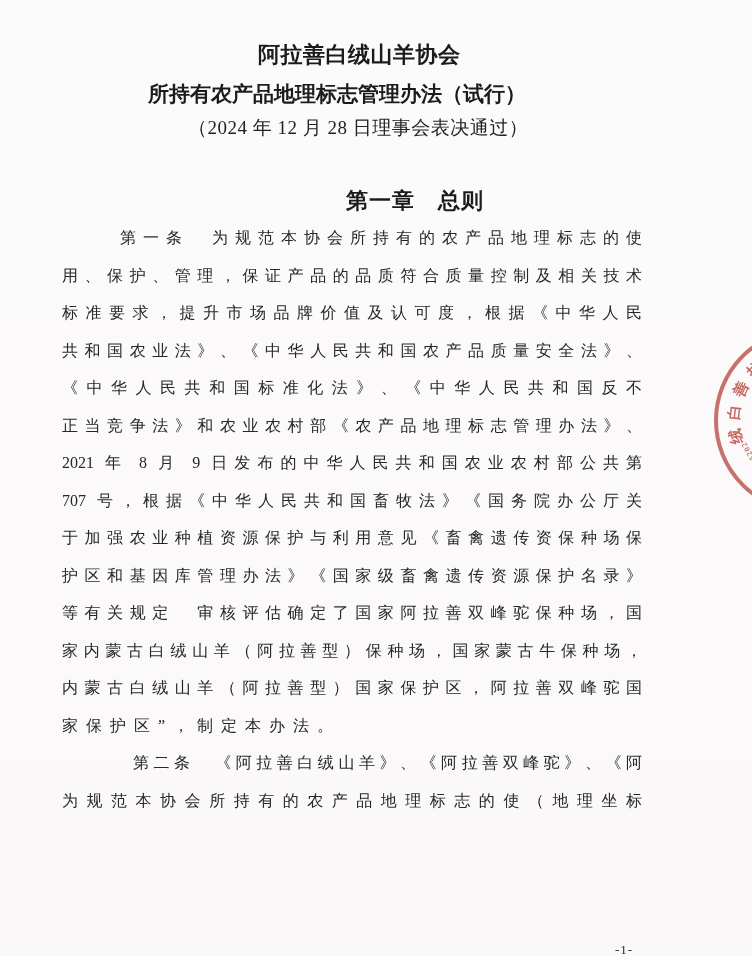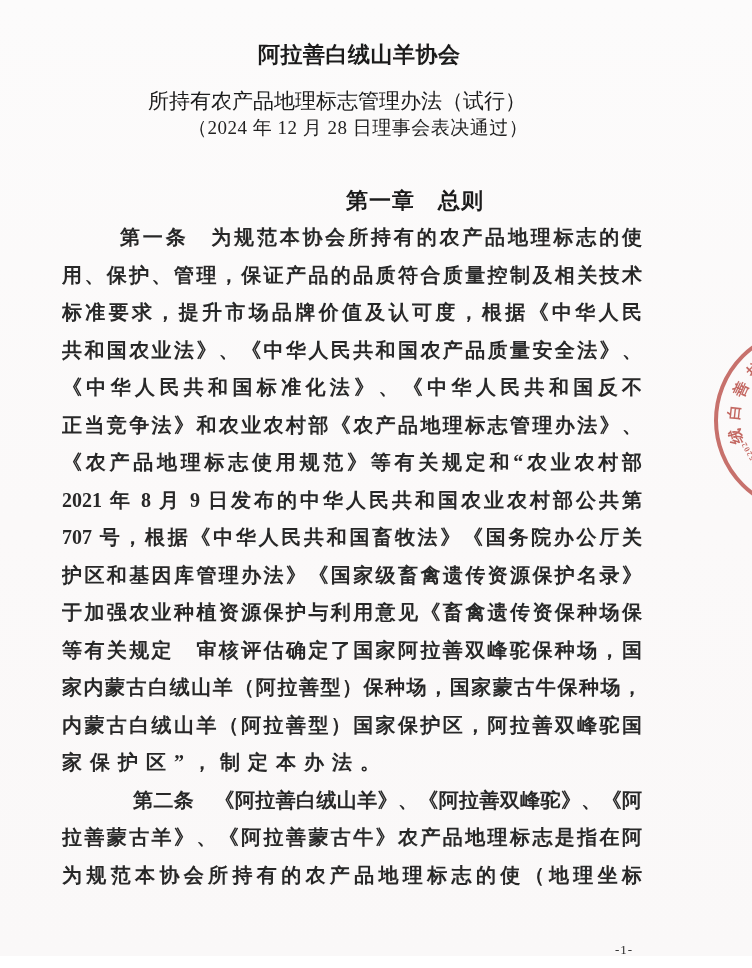--- a/index.html
+++ b/index.html
@@ -17,23 +17,23 @@
     left: 258px; top: 40px;
     font-size: 22px;
     font-weight: 700;
     letter-spacing: 0.5px;
     white-space: nowrap;
     color: #1b1b1b;
     font-family: "Liberation Sans", sans-serif;
   }
   .title2 {
     position: absolute;
-    left: 148px; top: 87px;
+    left: 148px; top: 80px;
     font-size: 21px;
-    font-weight: 400;
+    font-weight: 700;
     letter-spacing: 0px;
     white-space: nowrap;
     color: #1b1b1b;
     font-family: "Liberation Sans", sans-serif;
   }
   .subtitle {
     position: absolute;
     left: 188px; top: 115px;
     font-size: 19px;
     letter-spacing: 0.5px;
@@ -52,28 +52,27 @@
     margin-left: 28px;
   }
   .bodytext {
     position: absolute;
     left: 62px; top: 219px;
     width: 580px;
   }
   .line {
     height: 37.5px;
     line-height: 37.5px;
-    font-size: 20px;
+    font-size: 16px;
     color: #282828;
     text-align: justify;
     text-align-last: justify;
     text-justify: inter-character;
     overflow: hidden;
     white-space: nowrap;
-    font-weight: bold;
   }
   .line.indent1 { text-indent: 58px; }
   .line.indent2 { text-indent: 71px; }
   .line.para-end {
     text-align: right;
     text-align-last: left;
     letter-spacing: 8px;
   }
   .page-number {
     position: absolute;
@@ -104,31 +103,29 @@
 
   <div class="chapter">第一章　总则</div>
 
   <div class="bodytext">
     <div class="line indent1">第一条　为规范本协会所持有的农产品地理标志的使</div>
     <div class="line">用、保护、管理，保证产品的品质符合质量控制及相关技术</div>
     <div class="line">标准要求，提升市场品牌价值及认可度，根据《中华人民</div>
     <div class="line">共和国农业法》、《中华人民共和国农产品质量安全法》、</div>
     <div class="line">《中华人民共和国标准化法》、《中华人民共和国反不</div>
     <div class="line">正当竞争法》和农业农村部《农产品地理标志管理办法》、</div>
-    <div class="line">《农产品地理标志使用规范》等有关规定和“农业农村部</div>
     <div class="line">2021 年 8 月 9 日发布的中华人民共和国农业农村部公共第</div>
     <div class="line">707 号，根据《中华人民共和国畜牧法》《国务院办公厅关</div>
+    <div class="line">于加强农业种植资源保护与利用意见《畜禽遗传资保种场保</div>
     <div class="line">护区和基因库管理办法》《国家级畜禽遗传资源保护名录》</div>
-    <div class="line">于加强农业种植资源保护与利用意见《畜禽遗传资保种场保</div>
     <div class="line">等有关规定　审核评估确定了国家阿拉善双峰驼保种场，国</div>
     <div class="line">家内蒙古白绒山羊（阿拉善型）保种场，国家蒙古牛保种场，</div>
     <div class="line">内蒙古白绒山羊（阿拉善型）国家保护区，阿拉善双峰驼国</div>
     <div class="line para-end">家保护区”，制定本办法。</div>
     <div class="line indent2">第二条　《阿拉善白绒山羊》、《阿拉善双峰驼》、《阿</div>
-    <div class="line">拉善蒙古羊》、《阿拉善蒙古牛》农产品地理标志是指在阿</div>
     <div class="line">为规范本协会所持有的农产品地理标志的使（地理坐标</div>
   </div>
 
   <svg class="seal" viewBox="0 0 200 200" width="200" height="200">
     <circle cx="100" cy="100.5" r="91" fill="none" stroke="#b5433c" stroke-width="4" stroke-opacity="0.75"></circle>
     <g fill="#b5433c" fill-opacity="0.8" font-size="15" text-anchor="middle">
       <text transform="translate(68.1,40.0) rotate(-28)">阿</text>
       <text transform="translate(51.1,52.8) rotate(-46)">拉</text>
       <text transform="translate(38.4,71.3) rotate(-65)">善</text>
       <text transform="translate(32.4,92.9) rotate(-84)">白</text>

